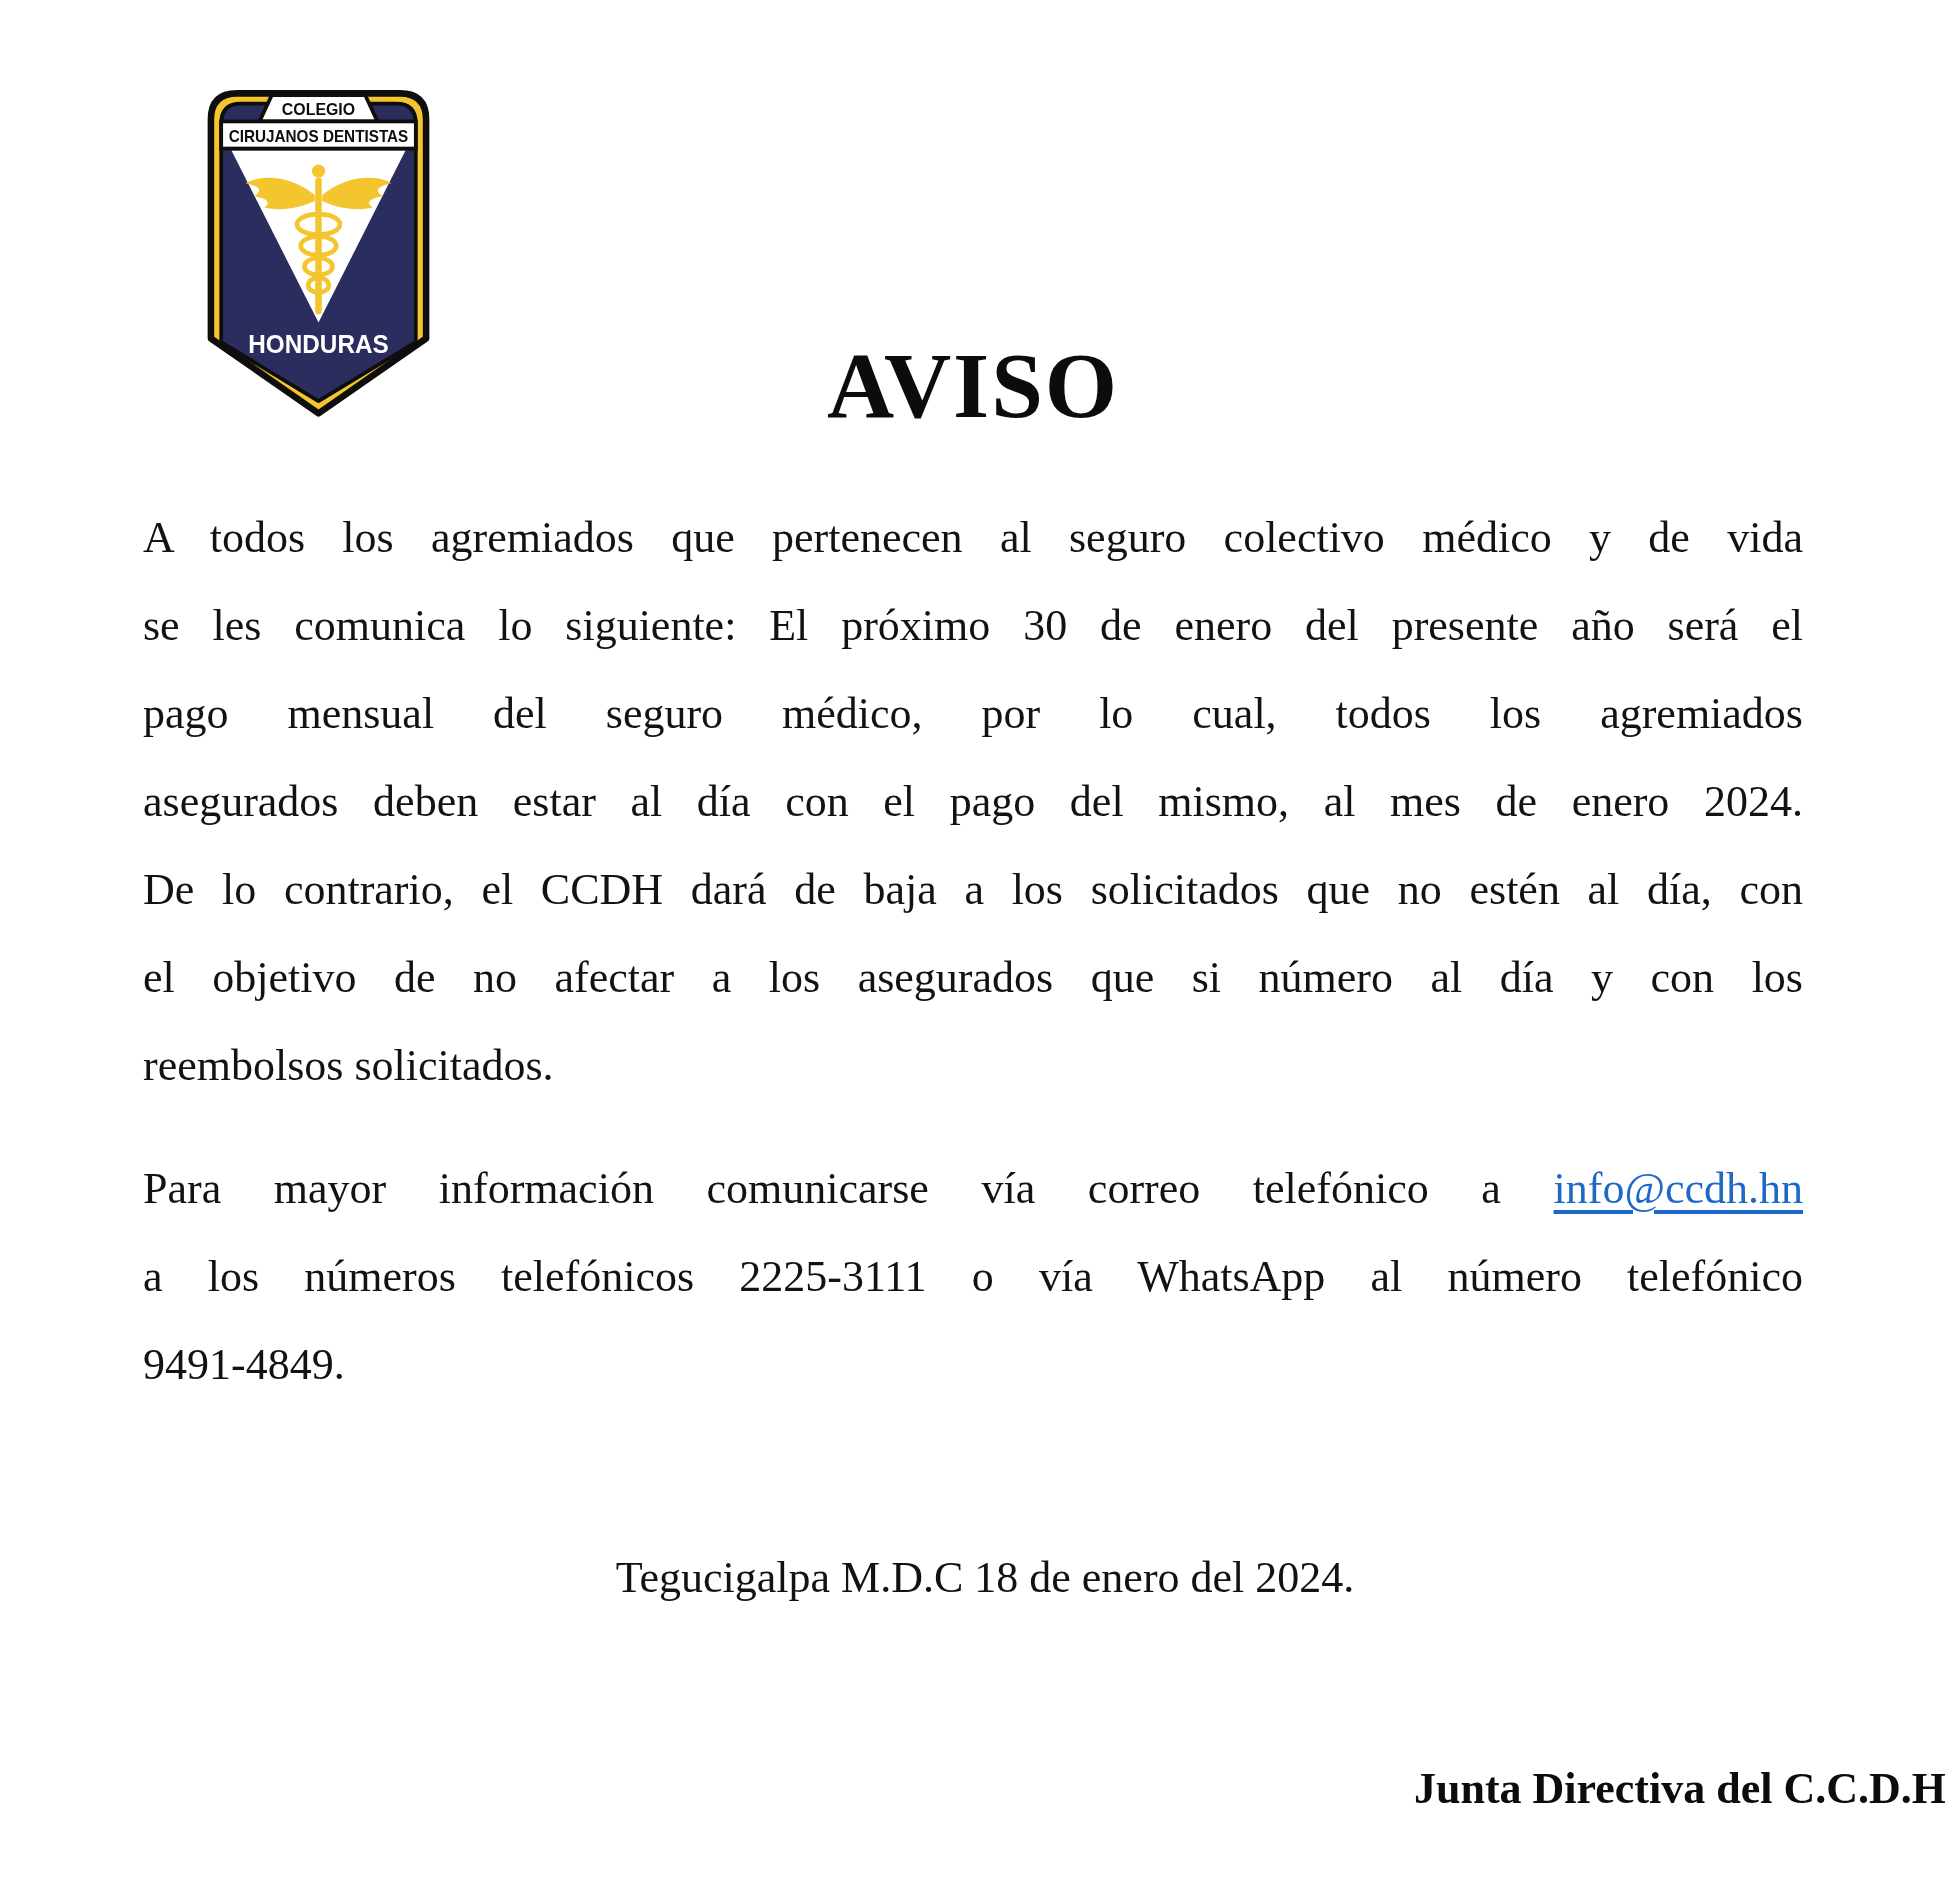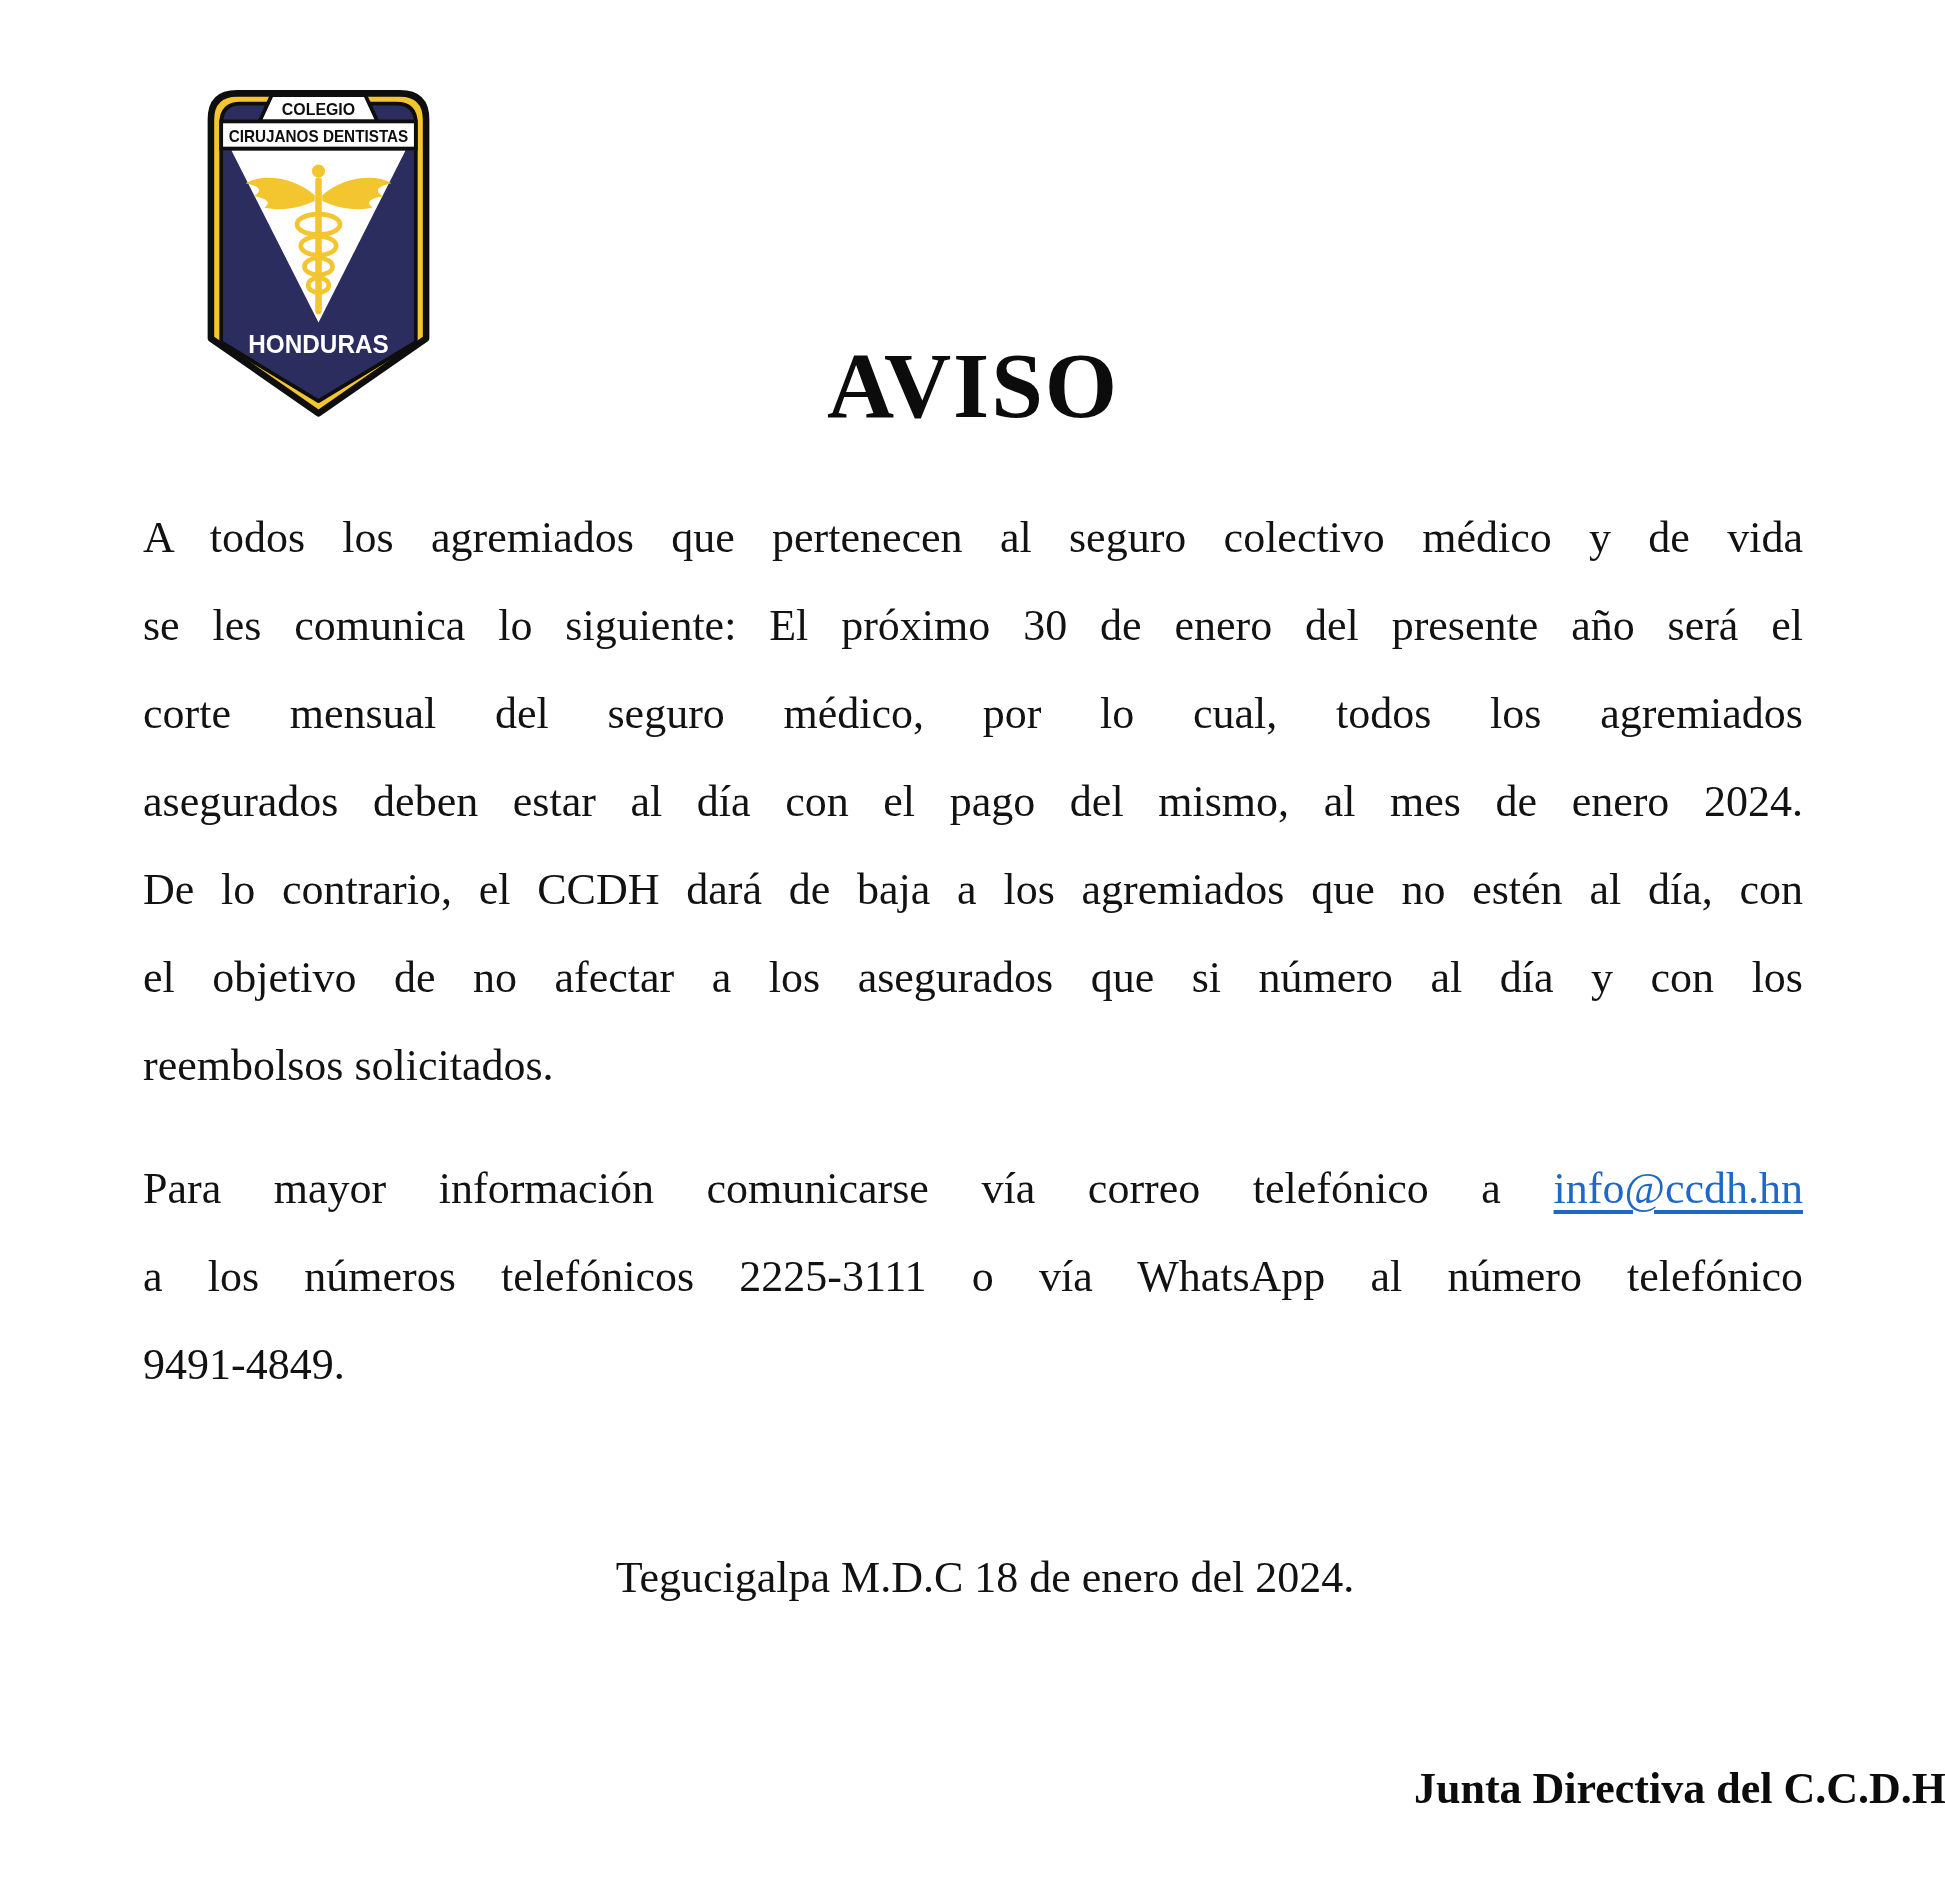--- a/index.html
+++ b/index.html
@@ -98,23 +98,23 @@
       </g>
       <text x="135" y="288" text-anchor="middle" fill="#FFFFFF" font-family="Liberation Sans, sans-serif" font-weight="bold" font-size="27" textLength="150" lengthAdjust="spacingAndGlyphs">HONDURAS</text>
     </svg>
   </div>
 
   <h1 class="title">AVISO</h1>
 
   <div class="bodytext para1">
     <div class="jline">A todos los agremiados que pertenecen al seguro colectivo médico y de vida</div>
     <div class="jline">se les comunica lo siguiente: El próximo 30 de enero del presente año será el</div>
-    <div class="jline">corte mensual del seguro médico, por lo cual, todos los agremiados</div>
+    <div class="jline">pago mensual del seguro médico, por lo cual, todos los agremiados</div>
     <div class="jline">asegurados deben estar al día con el pago del mismo, al mes de enero 2024.</div>
-    <div class="jline">De lo contrario, el CCDH dará de baja a los agremiados que no estén al día, con</div>
+    <div class="jline">De lo contrario, el CCDH dará de baja a los solicitados que no estén al día, con</div>
     <div class="jline">el objetivo de no afectar a los asegurados que si número al día y con los</div>
     <div class="jline last">reembolsos solicitados.</div>
   </div>
 
   <div class="bodytext para2">
     <div class="jline"><span>Para mayor información comunicarse vía correo telefónico a </span><a href="#" class="email-link" style="color: rgb(30, 105, 200);">info@ccdh.hn</a></div>
     <div class="jline">a los números telefónicos 2225-3111 o vía WhatsApp al número telefónico</div>
     <div class="jline last">9491-4849.</div>
   </div>
 

